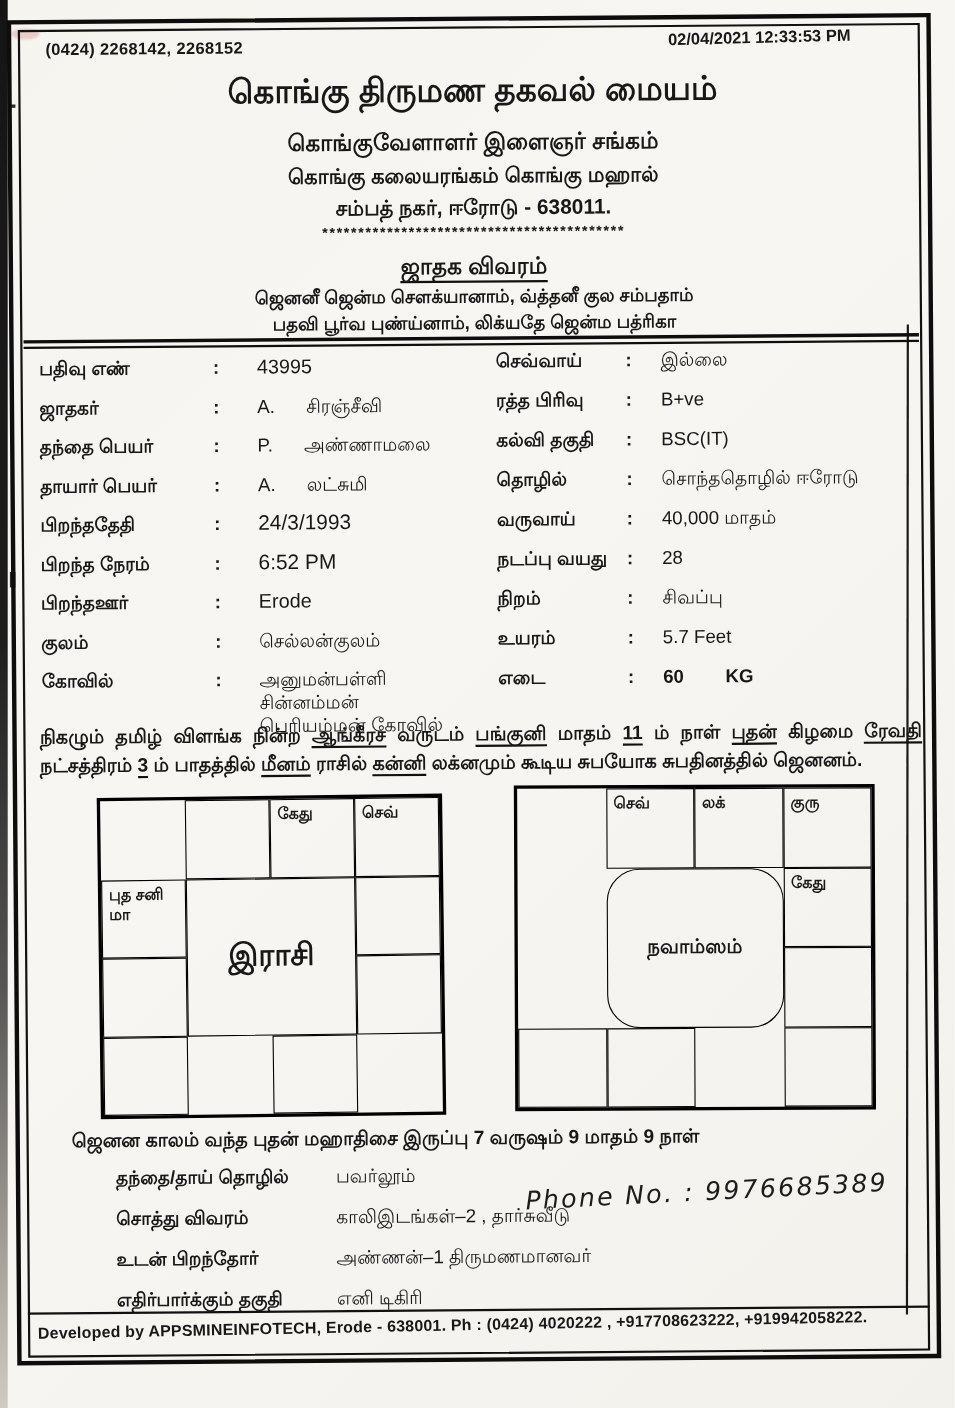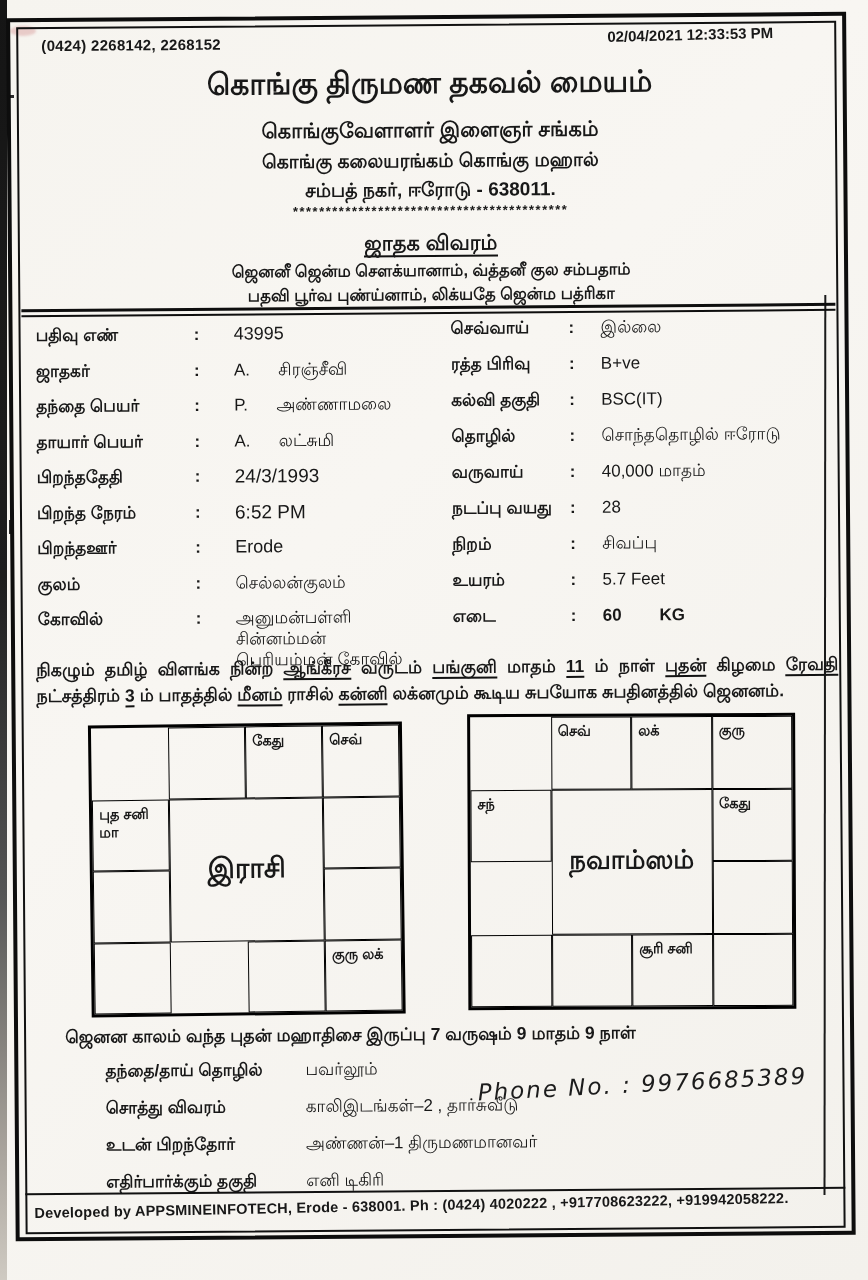--- a/index.html
+++ b/index.html
@@ -206,34 +206,31 @@
     <div class="cell p13">கேது</div>
     <div class="cell p14">செவ்</div>
     <div class="cell p21">புத சனி
 மா</div>
     <div class="ccenter">இராசி</div>
     <div class="cell p24"></div>
     <div class="cell p31"></div>
     <div class="cell p34"></div>
     <div class="cell p41"></div>
     <div class="cell p43"></div>
-    <div class="cell p44">குரு லக்</div>
   </div>
 
   <div class="chart chart-nav">
     <div class="cell p12">செவ்</div>
     <div class="cell p14">குரு</div>
     <div class="cell p13">லக்</div>
-    <div class="cell p21">சந்</div>
-    <div class="ccenter" style="font-size:26px;">நவாம்ஸம்</div>
+    <div class="ccenter" style="font-size:18px;border-radius:30px;">நவாம்ஸம்</div>
     <div class="cell p24">கேது</div>
     <div class="cell p34"></div>
     <div class="cell p41"></div>
     <div class="cell p42"></div>
-    <div class="cell p43">சூரி சனி</div>
     <div class="cell p44"></div>
   </div>
 
   <div class="dasa">ஜெனன காலம் வந்த புதன் மஹாதிசை இருப்பு 7 வருஷம் 9 மாதம் 9 நாள்</div>
 
   <div class="family">
     <div class="frow">
         <span class="flabel">தந்தை/தாய் தொழில்</span>
         <span class="fval">பவர்லூம்</span>
       </div>

